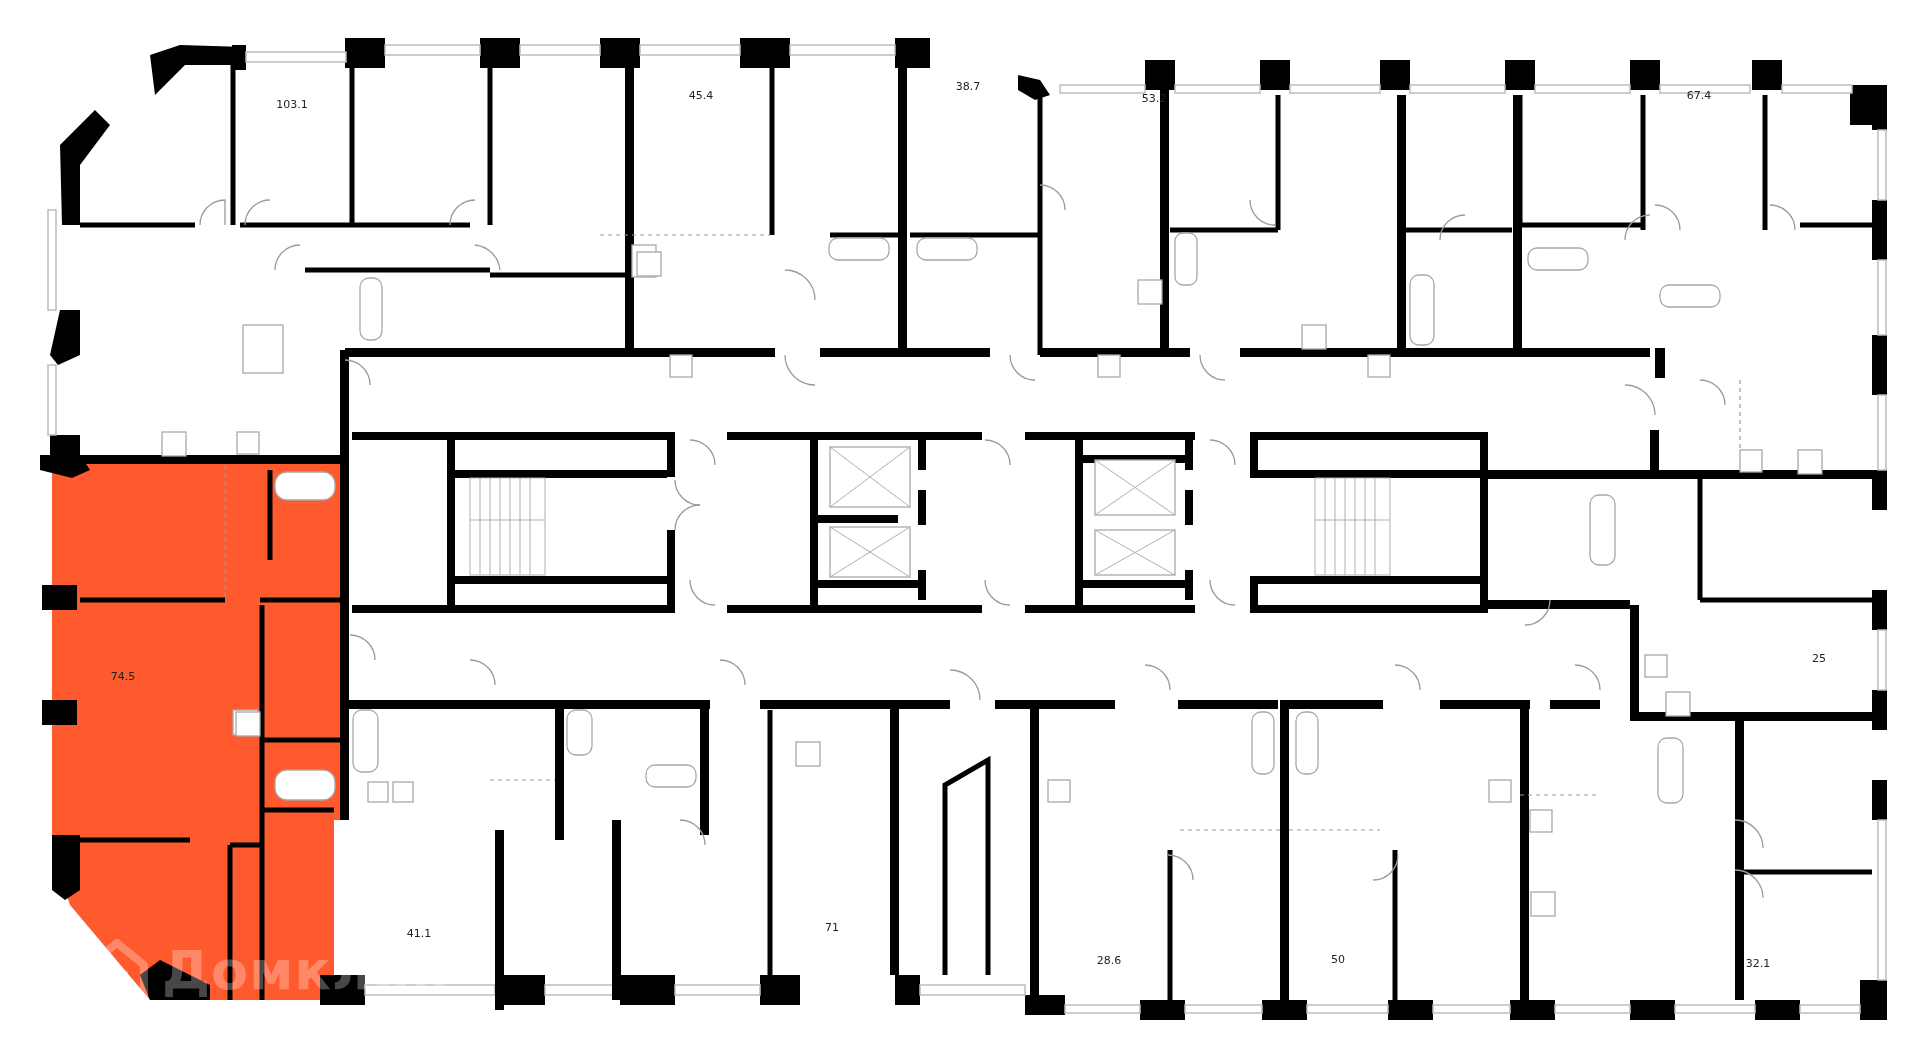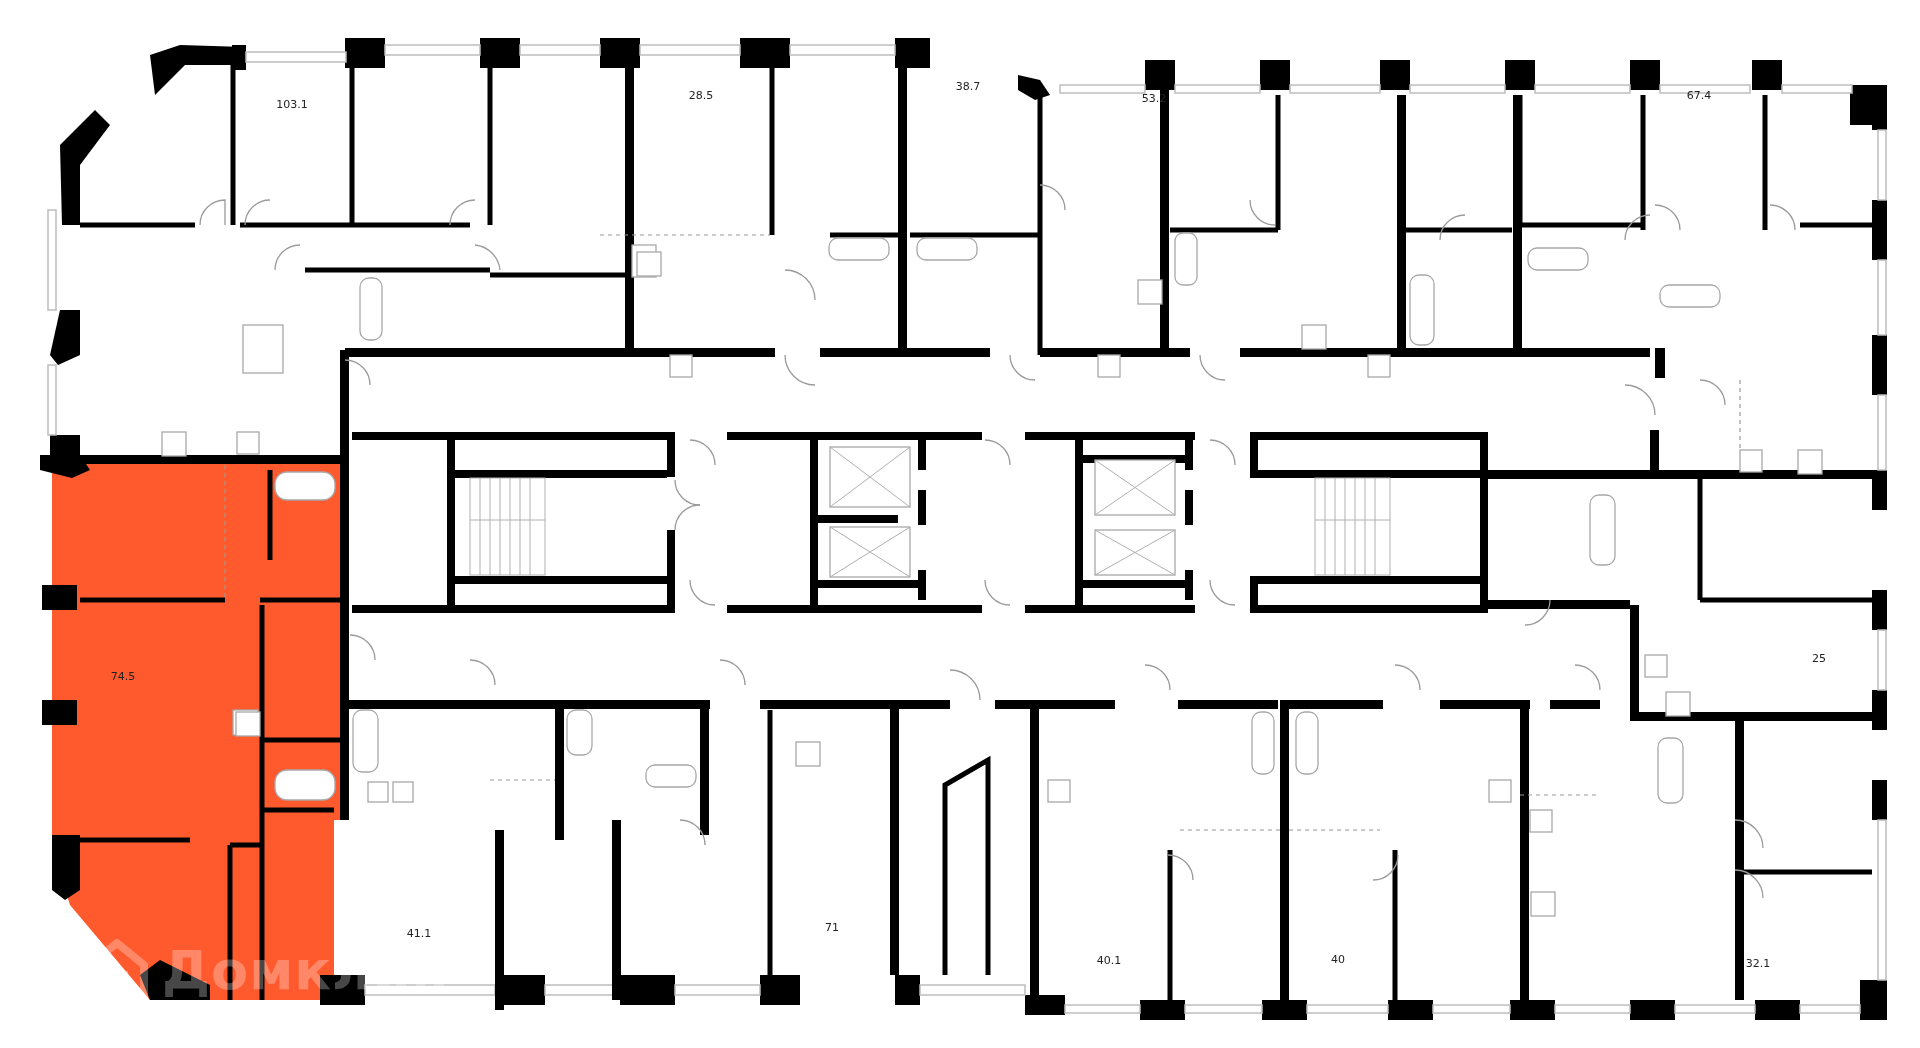--- a/index.html
+++ b/index.html
@@ -350,30 +350,30 @@
     <line class="dash" x1="1180" y1="830" x2="1280" y2="830"></line>
     <line class="dash" x1="1289" y1="830" x2="1380" y2="830"></line>
     <line class="dash" x1="1520" y1="795" x2="1600" y2="795"></line>
     <line class="dash" x1="225" y1="465" x2="225" y2="600"></line>
     <line class="dash" x1="1740" y1="380" x2="1740" y2="450"></line>
   </g>
 </svg>
 
 <div>
   <div class="label" style="left:292px;top:104px">103.1</div>
-  <div class="label" style="left:701px;top:95px">28.5</div>
+  <div class="label" style="left:701px;top:95px">45.4</div>
   <div class="label" style="left:968px;top:86px">38.7</div>
   <div class="label" style="left:1154px;top:98px">53.2</div>
   <div class="label" style="left:1699px;top:95px">67.4</div>
   <div class="label" style="left:123px;top:676px">74.5</div>
   <div class="label" style="left:1819px;top:658px">25</div>
   <div class="label" style="left:419px;top:933px">41.1</div>
   <div class="label" style="left:832px;top:927px">71</div>
-  <div class="label" style="left:1109px;top:960px">40.1</div>
-  <div class="label" style="left:1338px;top:959px">40</div>
+  <div class="label" style="left:1109px;top:960px">28.6</div>
+  <div class="label" style="left:1338px;top:959px">50</div>
   <div class="label" style="left:1758px;top:963px">32.1</div>
 </div>
 
 <div class="watermark">
   <svg viewBox="0 0 70 70">
     <path d="M8,62 L8,30 L35,8 L62,30 L62,62 Z" fill="none" stroke="#fff" stroke-width="8" stroke-linejoin="round"></path>
     <path d="M28,40 L42,40 L42,62" fill="none" stroke="#fff" stroke-width="8"></path>
   </svg>
   <span class="wm-text">Домклик</span>
 </div>

